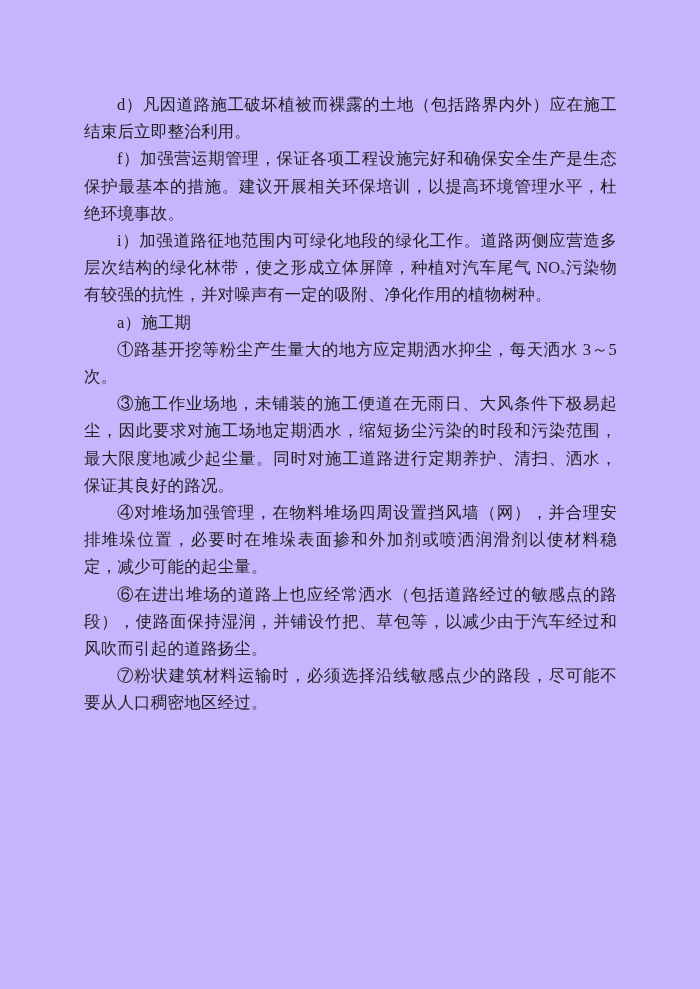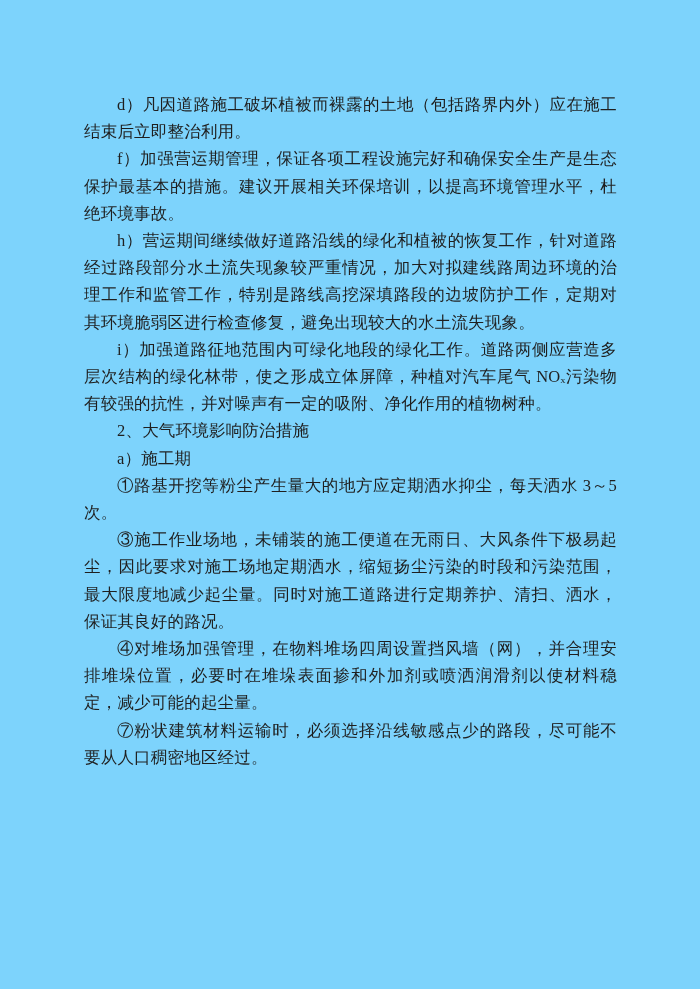--- a/index.html
+++ b/index.html
@@ -28,40 +28,39 @@
     margin: 0;
     padding: 0;
     text-indent: 2em;
     word-break: break-all;
     letter-spacing: 0.2px;
   }
 </style>
 </head>
 <body>
 
-<div class="page" style="background: #7dd3fc;">
+<div class="page" style="background: #c4b5fd;">
   <div class="doc-body" style="color: rgb(31, 31, 31);">
   <p class="para">d）凡因道路施工破坏植被而裸露的土地（包括路界内外）应在施工结束后立即整治利用。</p>
 
 
   <p class="para">f）加强营运期管理，保证各项工程设施完好和确保安全生产是生态保护最基本的措施。建议开展相关环保培训，以提高环境管理水平，杜绝环境事故。</p>
 
-  <p class="para">h）营运期间继续做好道路沿线的绿化和植被的恢复工作，针对道路经过路段部分水土流失现象较严重情况，加大对拟建线路周边环境的治理工作和监管工作，特别是路线高挖深填路段的边坡防护工作，定期对其环境脆弱区进行检查修复，避免出现较大的水土流失现象。</p>
 
   <p class="para">i）加强道路征地范围内可绿化地段的绿化工作。道路两侧应营造多层次结构的绿化林带，使之形成立体屏障，种植对汽车尾气 NOₓ污染物有较强的抗性，并对噪声有一定的吸附、净化作用的植物树种。</p>
 
-  <p class="para">2、大气环境影响防治措施</p>
 
   <p class="para">a）施工期</p>
 
   <p class="para">①路基开挖等粉尘产生量大的地方应定期洒水抑尘，每天洒水 3～5 次。</p>
 
 
   <p class="para">③施工作业场地，未铺装的施工便道在无雨日、大风条件下极易起尘，因此要求对施工场地定期洒水，缩短扬尘污染的时段和污染范围，最大限度地减少起尘量。同时对施工道路进行定期养护、清扫、洒水，保证其良好的路况。</p>
 
   <p class="para">④对堆场加强管理，在物料堆场四周设置挡风墙（网），并合理安排堆垛位置，必要时在堆垛表面掺和外加剂或喷洒润滑剂以使材料稳定，减少可能的起尘量。</p>
 
 
+  <p class="para">⑥在进出堆场的道路上也应经常洒水（包括道路经过的敏感点的路段），使路面保持湿润，并铺设竹把、草包等，以减少由于汽车经过和风吹而引起的道路扬尘。</p>
 
   <p class="para">⑦粉状建筑材料运输时，必须选择沿线敏感点少的路段，尽可能不要从人口稠密地区经过。</p>
 
 </div>
 </div>
 
 </body></html>

